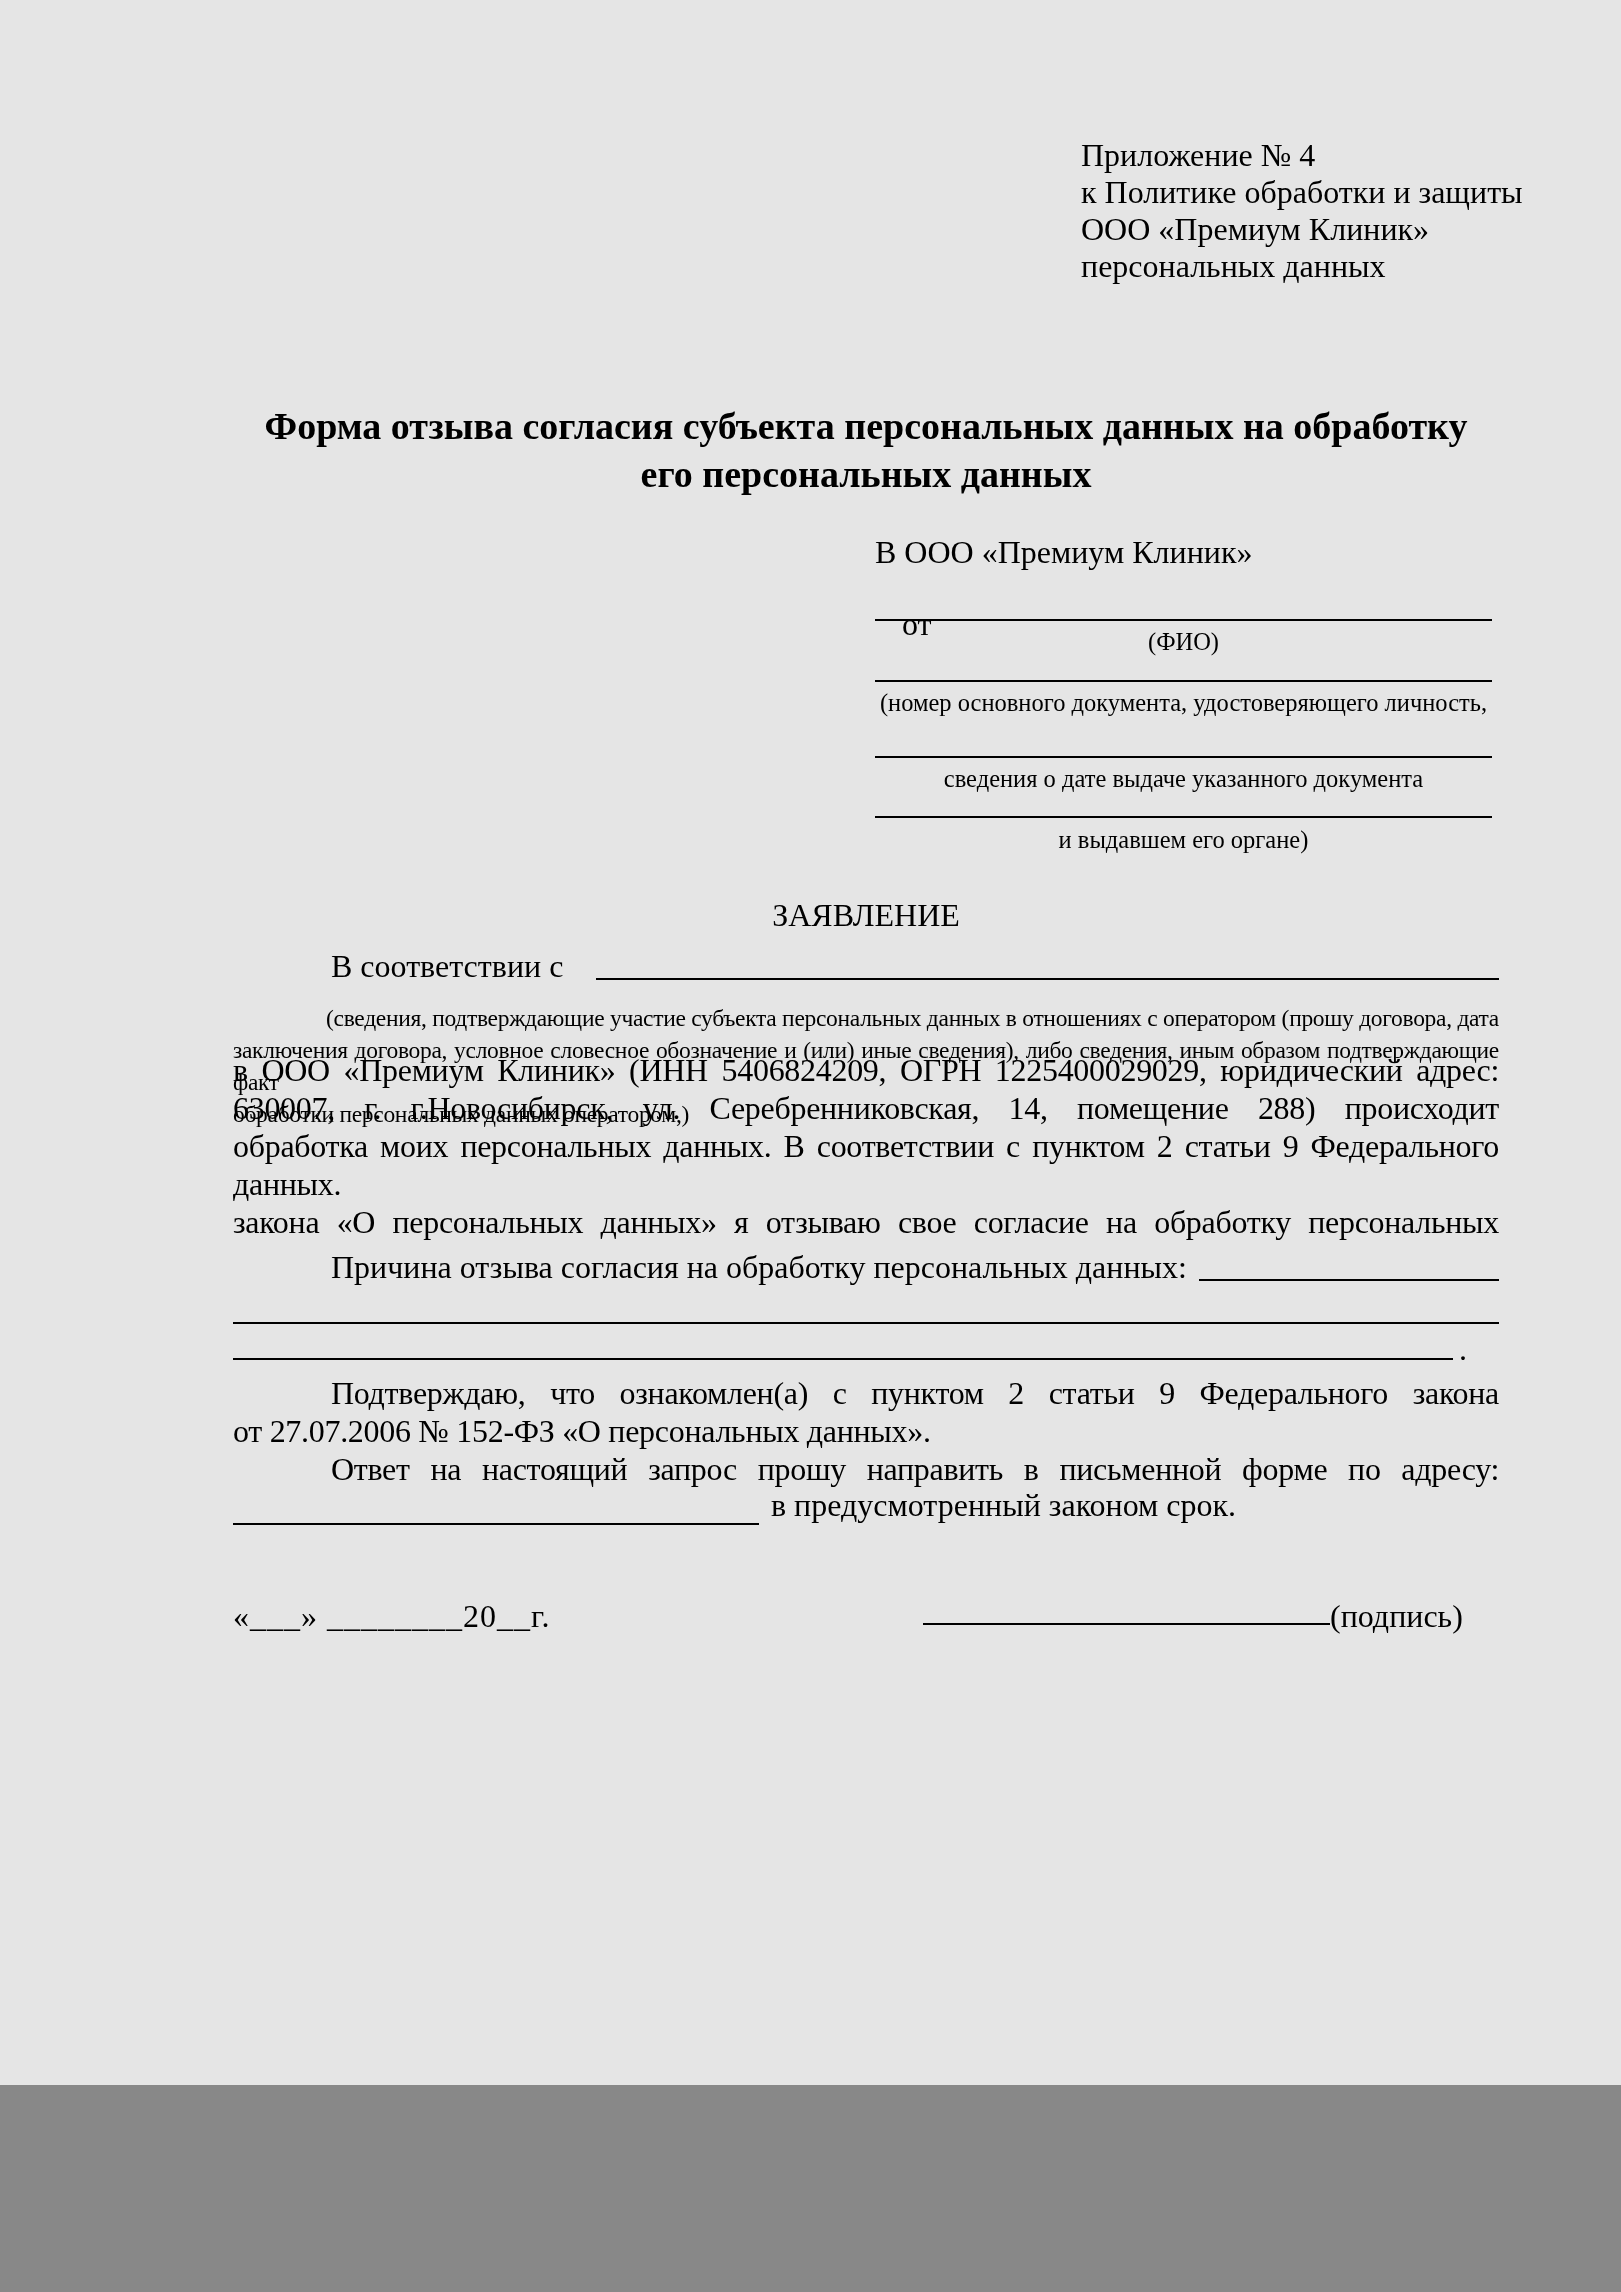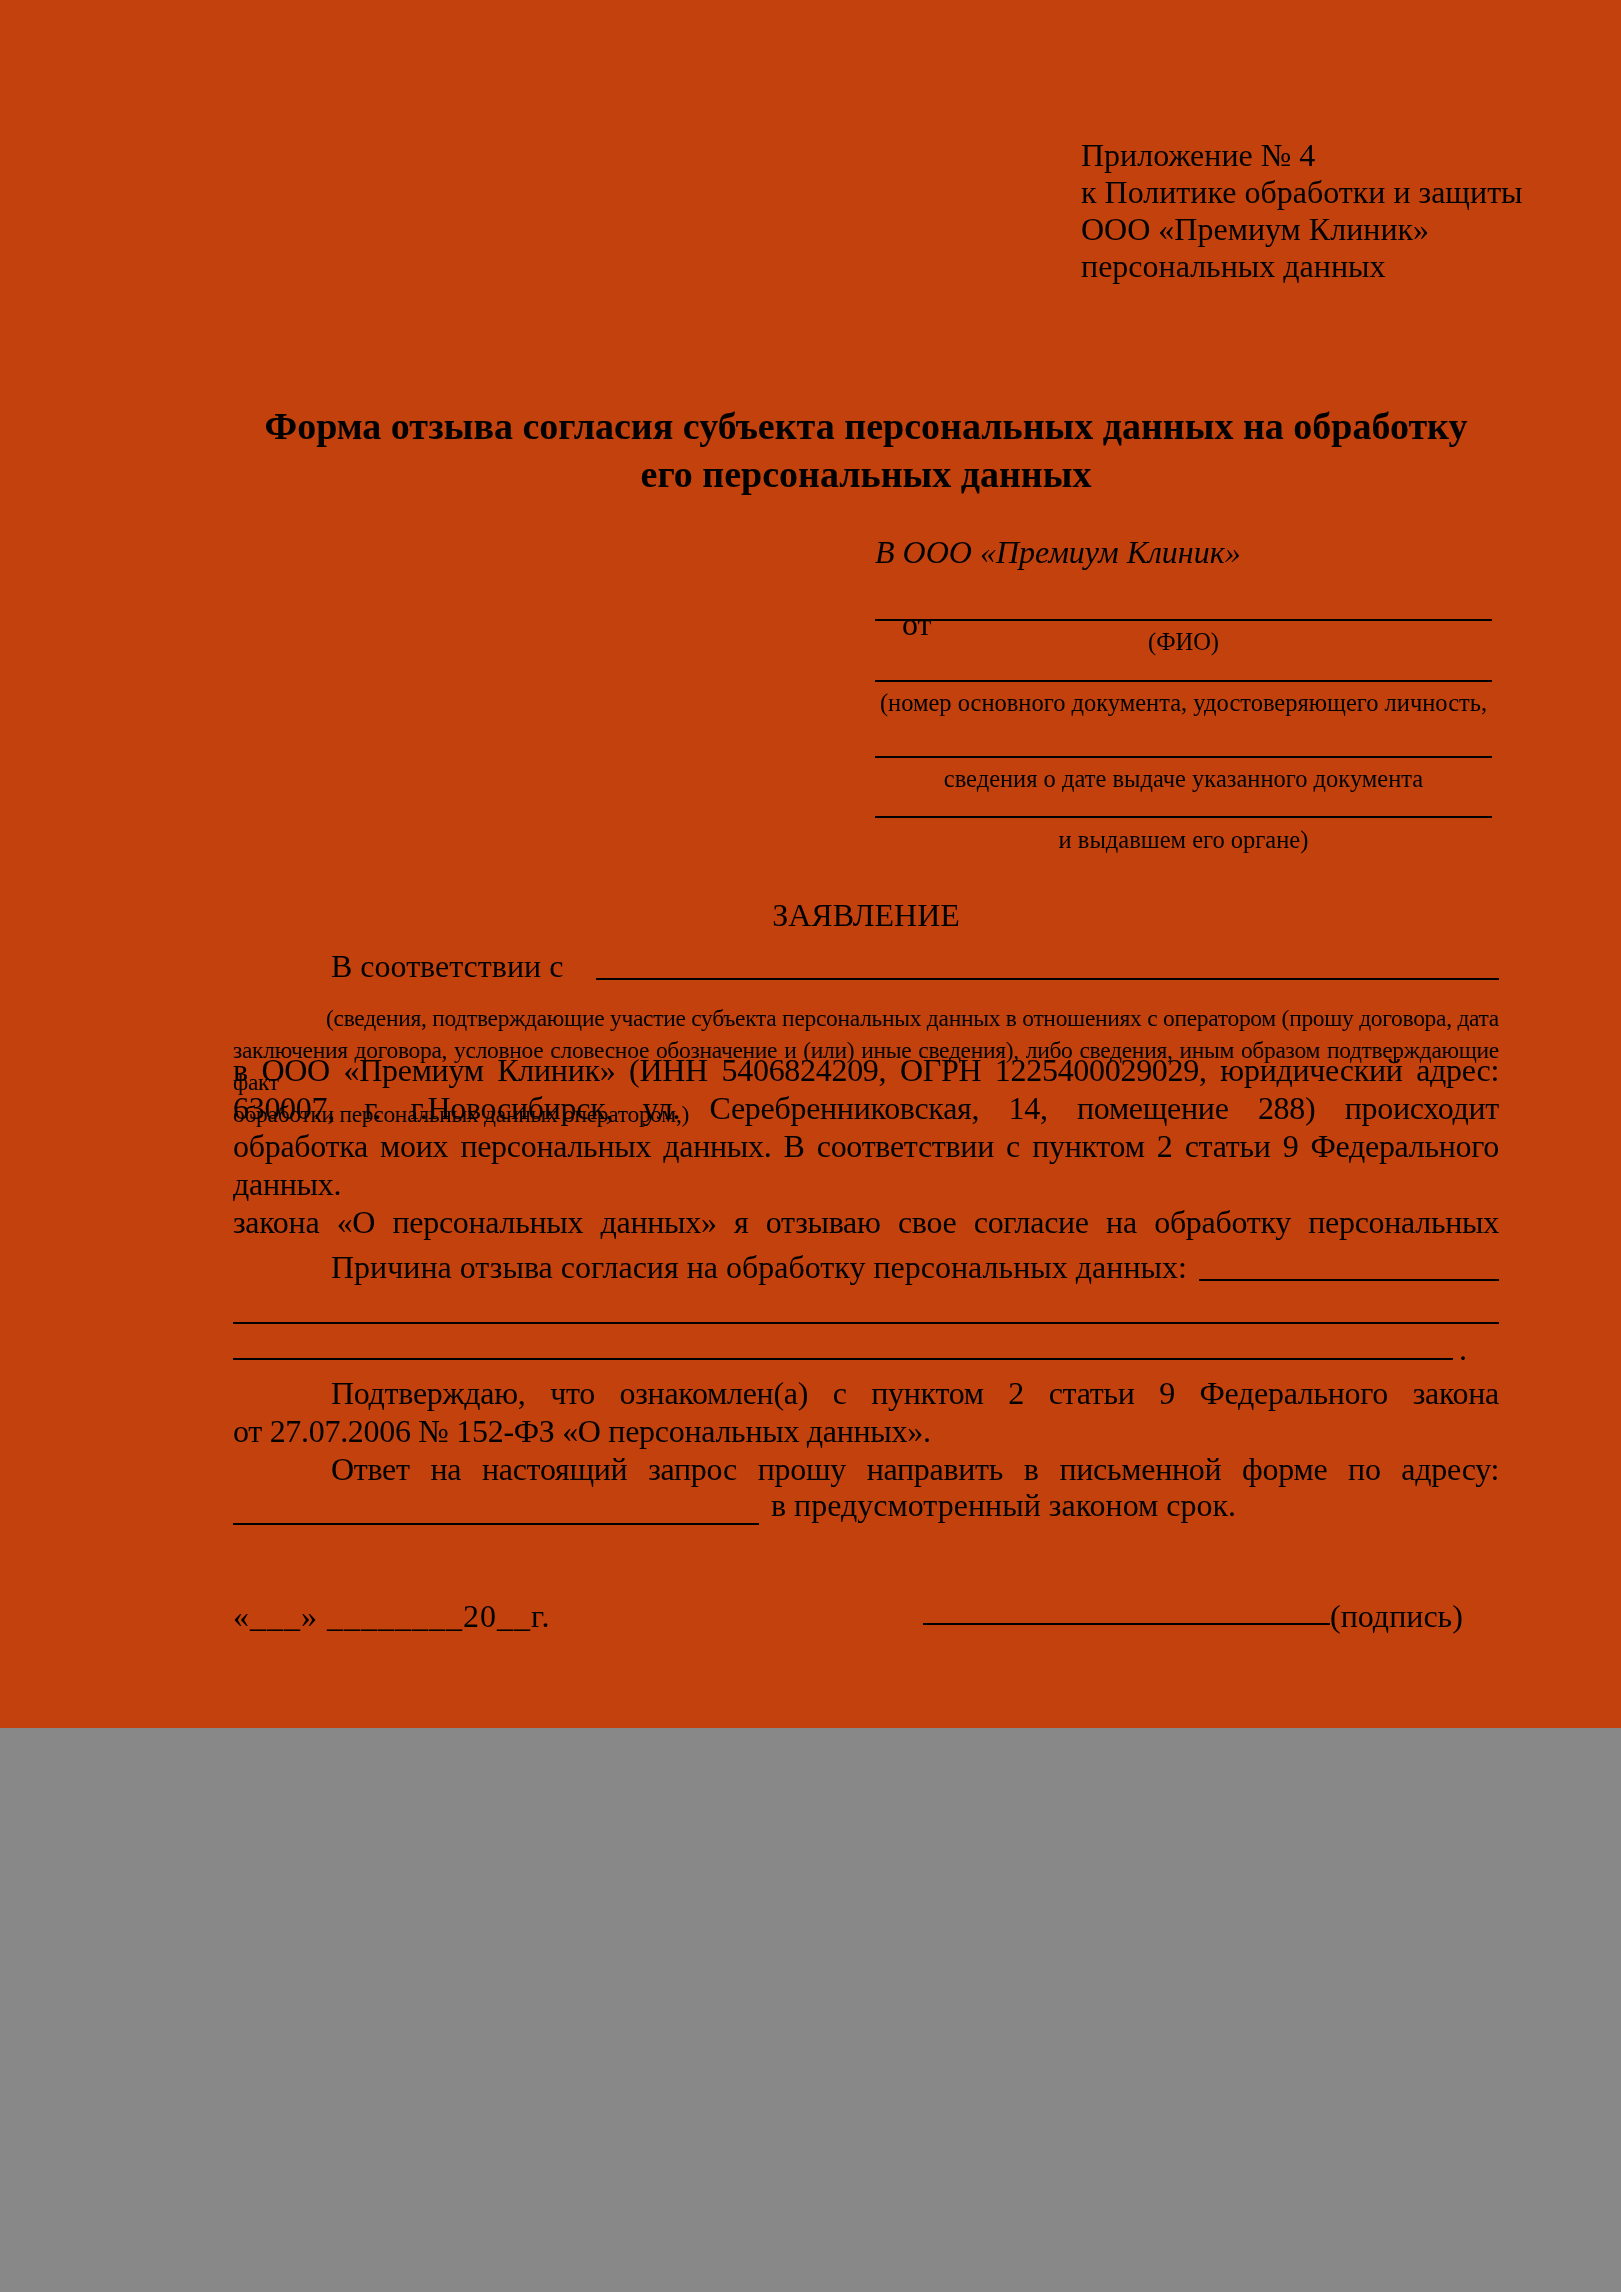--- a/index.html
+++ b/index.html
@@ -1,20 +1,20 @@
 <!DOCTYPE html>
 <html><head>
 <meta charset="utf-8">
 <style>
   * { margin:0; padding:0; box-sizing:border-box; }
   html,body { background:#888; }
   .page {
     position:relative;
-    width:1621px; height:1728px;
-    background:#c2410c;
+    width:1621px; height:2085px;
+    background:#e5e5e5;
     color:#000000;
     font-family:"Liberation Serif","DejaVu Serif",serif;
     overflow:hidden;
   }
   .abs { position:absolute; }
 
   
   .header-block { left:1081px; top:137px; font-size:32px; line-height:37px; }
 
   
@@ -66,21 +66,21 @@
     <div>к Политике обработки и защиты</div>
     <div>ООО «Премиум Клиник»</div>
     <div>персональных данных</div>
   </div>
 
   <div class="abs doc-title">
     <div>Форма отзыва согласия субъекта персональных данных на обработку</div>
     <div>его персональных данных</div>
   </div>
 
-  <div class="abs addr-text" style="left:875px; top:534px;font-style:italic;">В ООО «Премиум Клиник»</div>
+  <div class="abs addr-text" style="left:875px; top:534px;">В ООО «Премиум Клиник»</div>
   <div class="abs addr-text" style="left:875px; top:606px;margin-left:27px;">от</div>
 
   <div class="abs rule" style="left:875px; top:619px; width:617px;"></div>
   <div class="abs caption" style="top:628px;">(ФИО)</div>
 
   <div class="abs rule" style="left:875px; top:680px; width:617px;"></div>
   <div class="abs caption" style="top:689px;">(номер основного документа, удостоверяющего личность,</div>
 
   <div class="abs rule" style="left:875px; top:756px; width:617px;"></div>
   <div class="abs caption" style="top:765px;">сведения о дате выдаче указанного документа</div>

